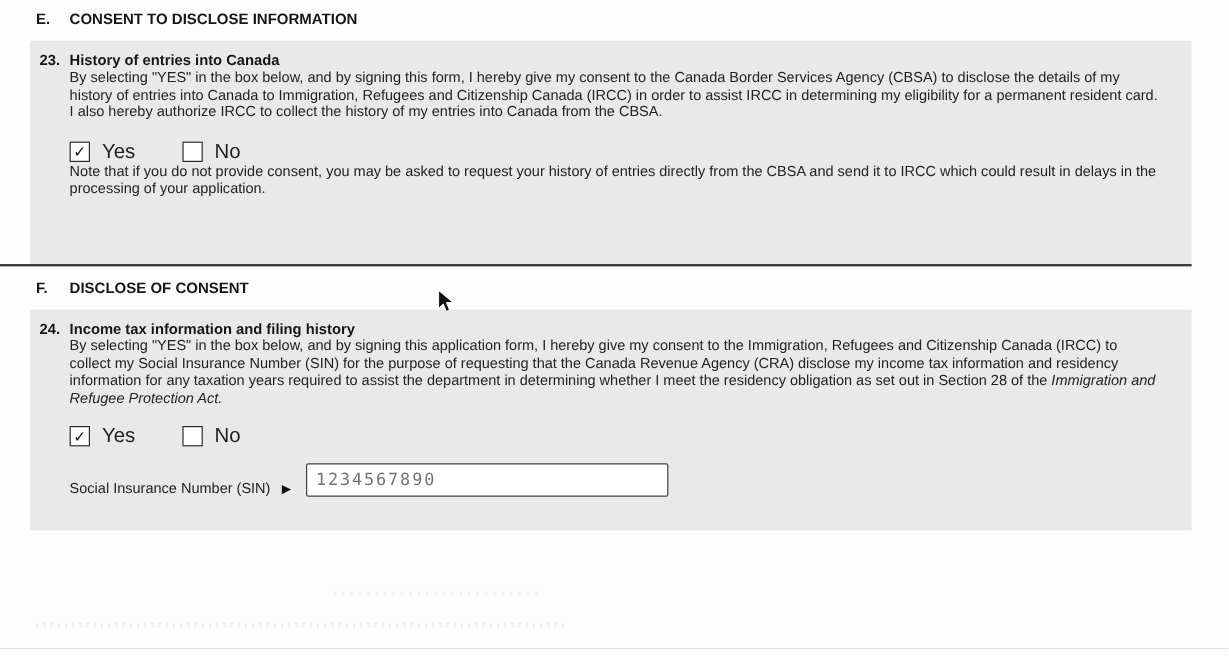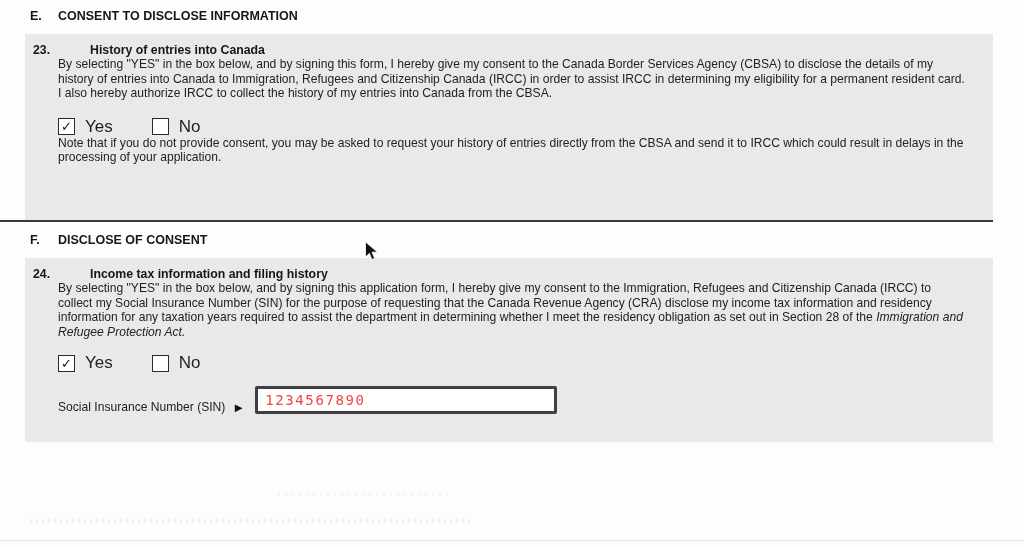--- a/index.html
+++ b/index.html
@@ -32,21 +32,20 @@
   }
   #q23-block { top:34px; height:186px; }
   #q24-block { top:258px; height:184px; }
 
   .q-title {
     display:flex;
     font-weight:bold;
     font-size:12.3px;
     padding-top:9px;
     color:#161616;
-    gap:32px;
   }
   .q-num { padding-left:8px; width:33px; flex:0 0 33px; }
 
   .q-body { padding-left:33px; padding-right:28px; }
 
   p.para {
     font-size:12.1px;
     line-height:14.6px;
     margin:0;
     color:#222;
@@ -93,27 +92,27 @@
   .sin-label { font-size:12.1px; color:#222; }
   .sin-arrow {
     margin-left:7px;
     font-size:13px;
     line-height:1;
     color:#111;
   }
   .sin-input {
     margin-left:10px;
     width:302px; height:28px;
-    border:3px solid #404040;
+    border:1px solid #404040;
     border-radius:2px;
     background:#ffffff;
     font-family:"DejaVu Sans Mono","Liberation Mono",monospace;
     font-size:14px;
     letter-spacing:1.6px;
-    color:#ef4444;
+    color:#737373;
     padding:0 7px;
     outline:none;
   }
 
   .mouse-cursor {
     position:absolute;
     left:364px; top:241px;
     width:15px; height:21px;
     pointer-events:none;
   }

